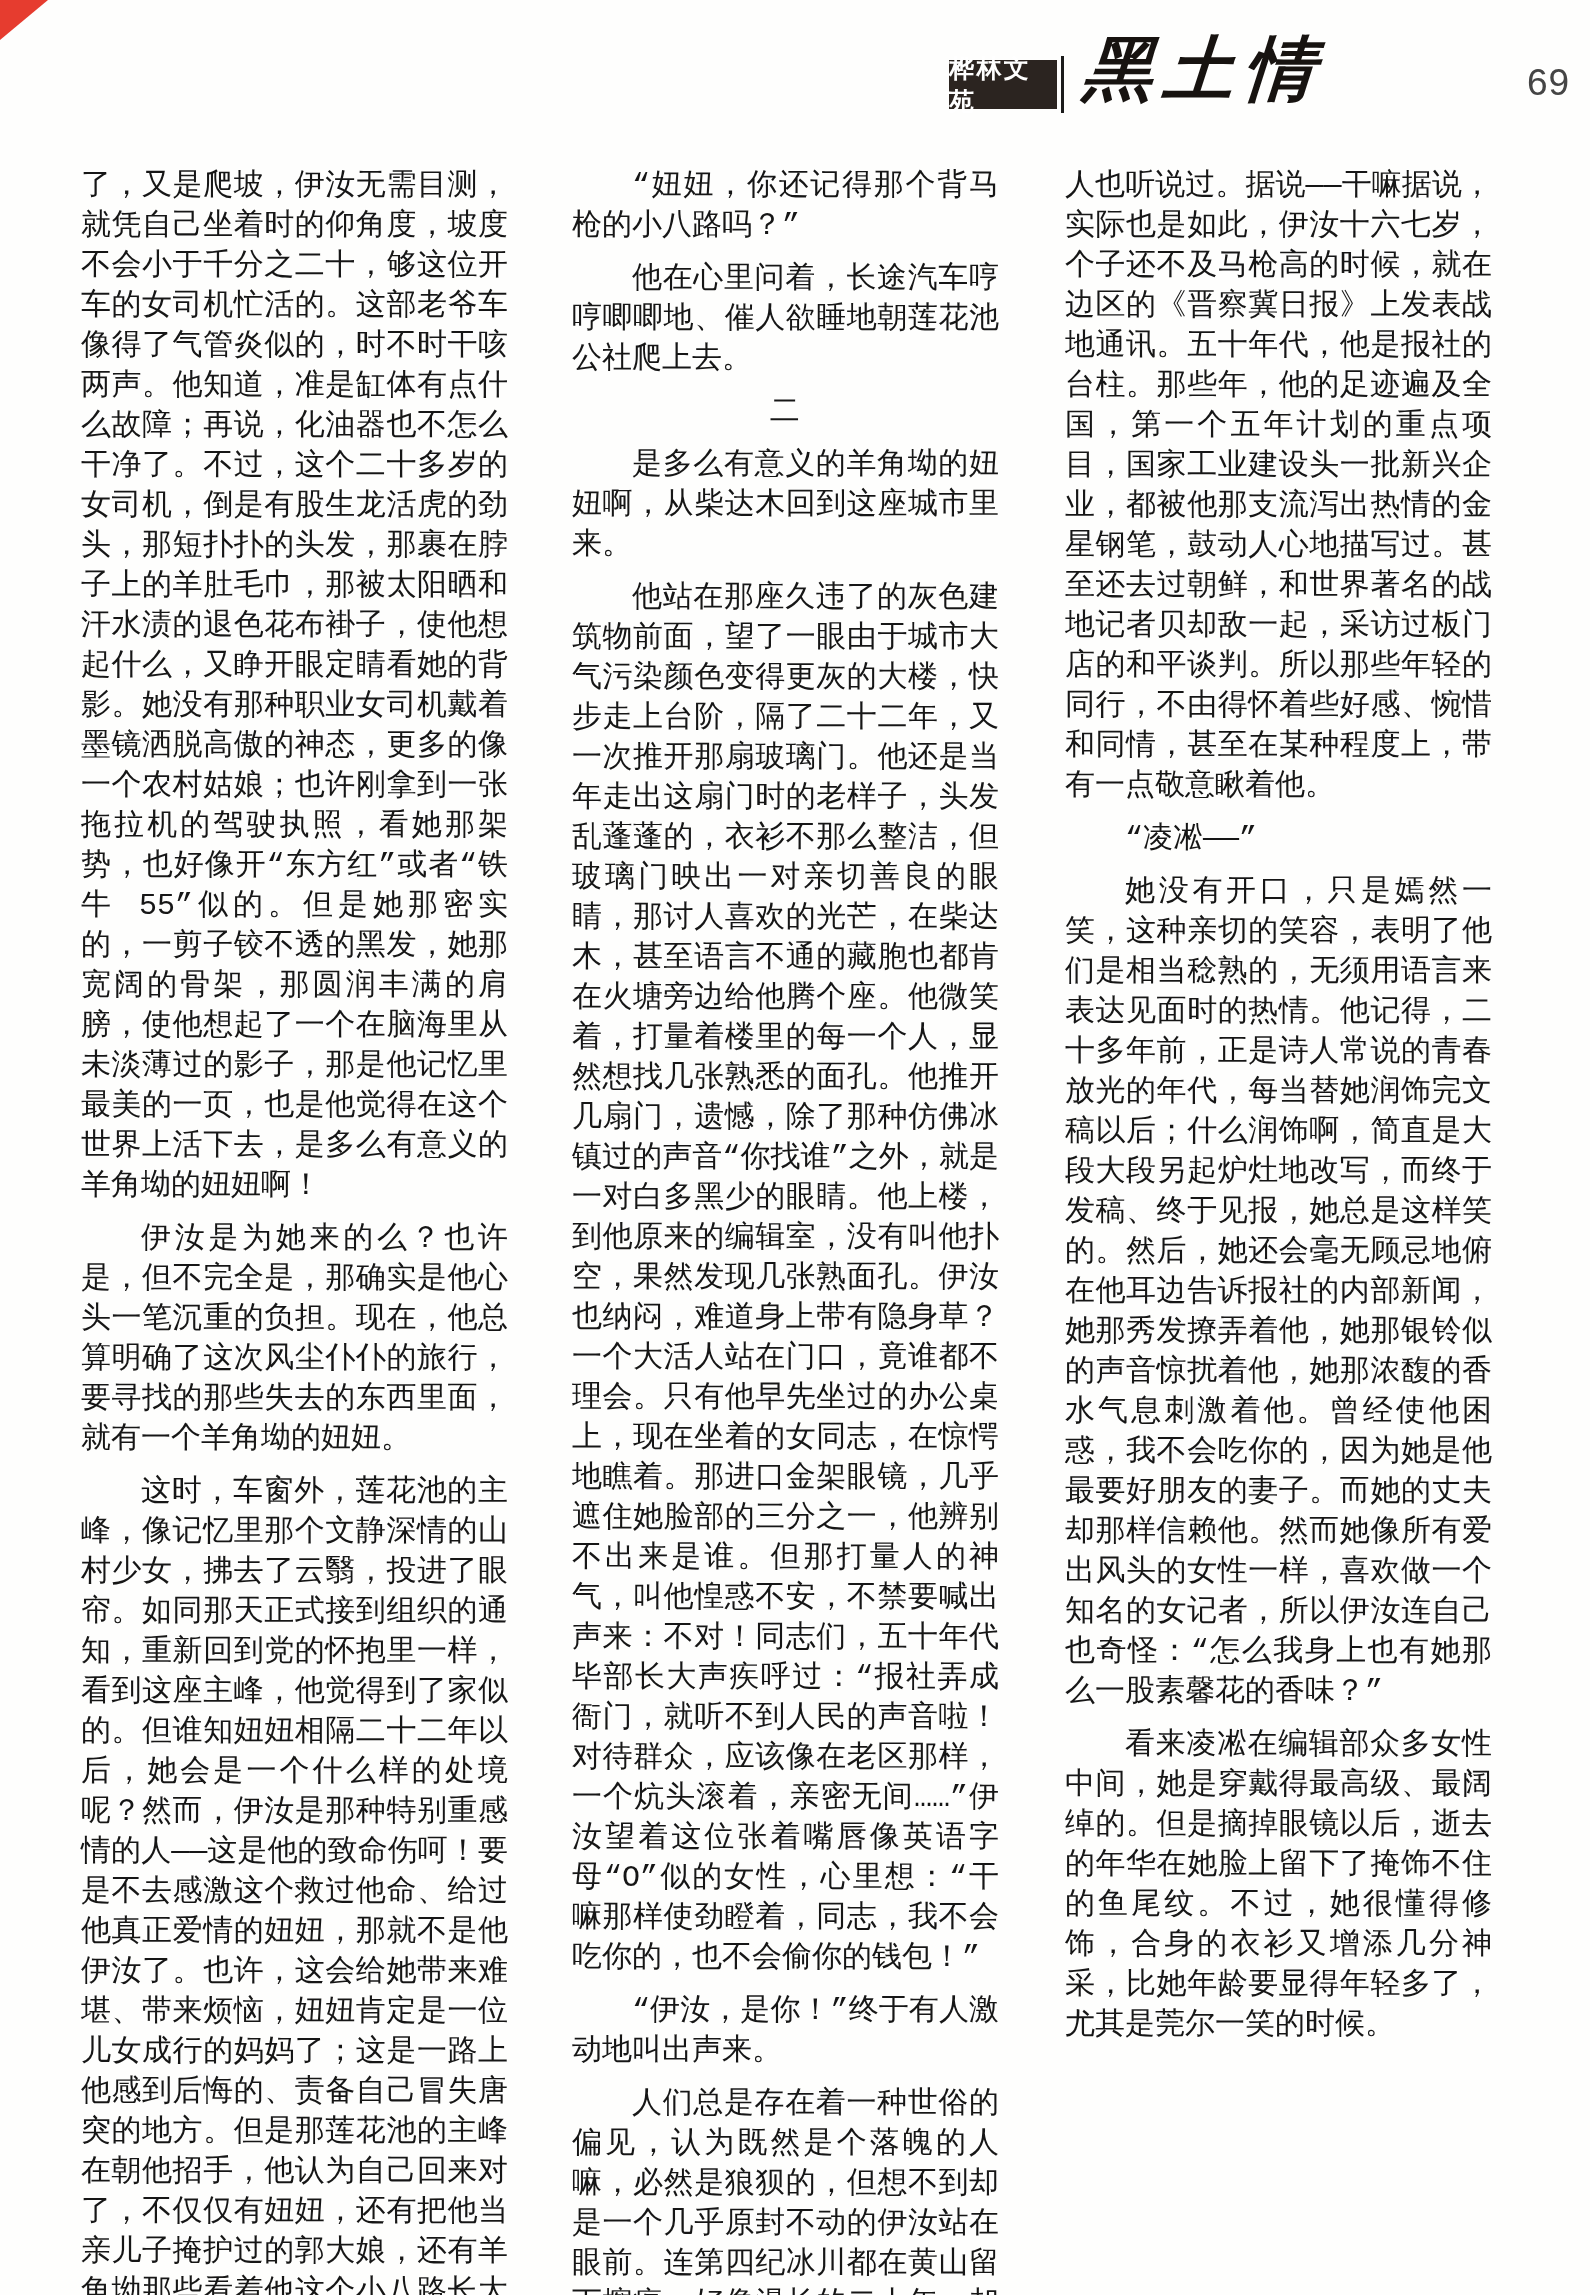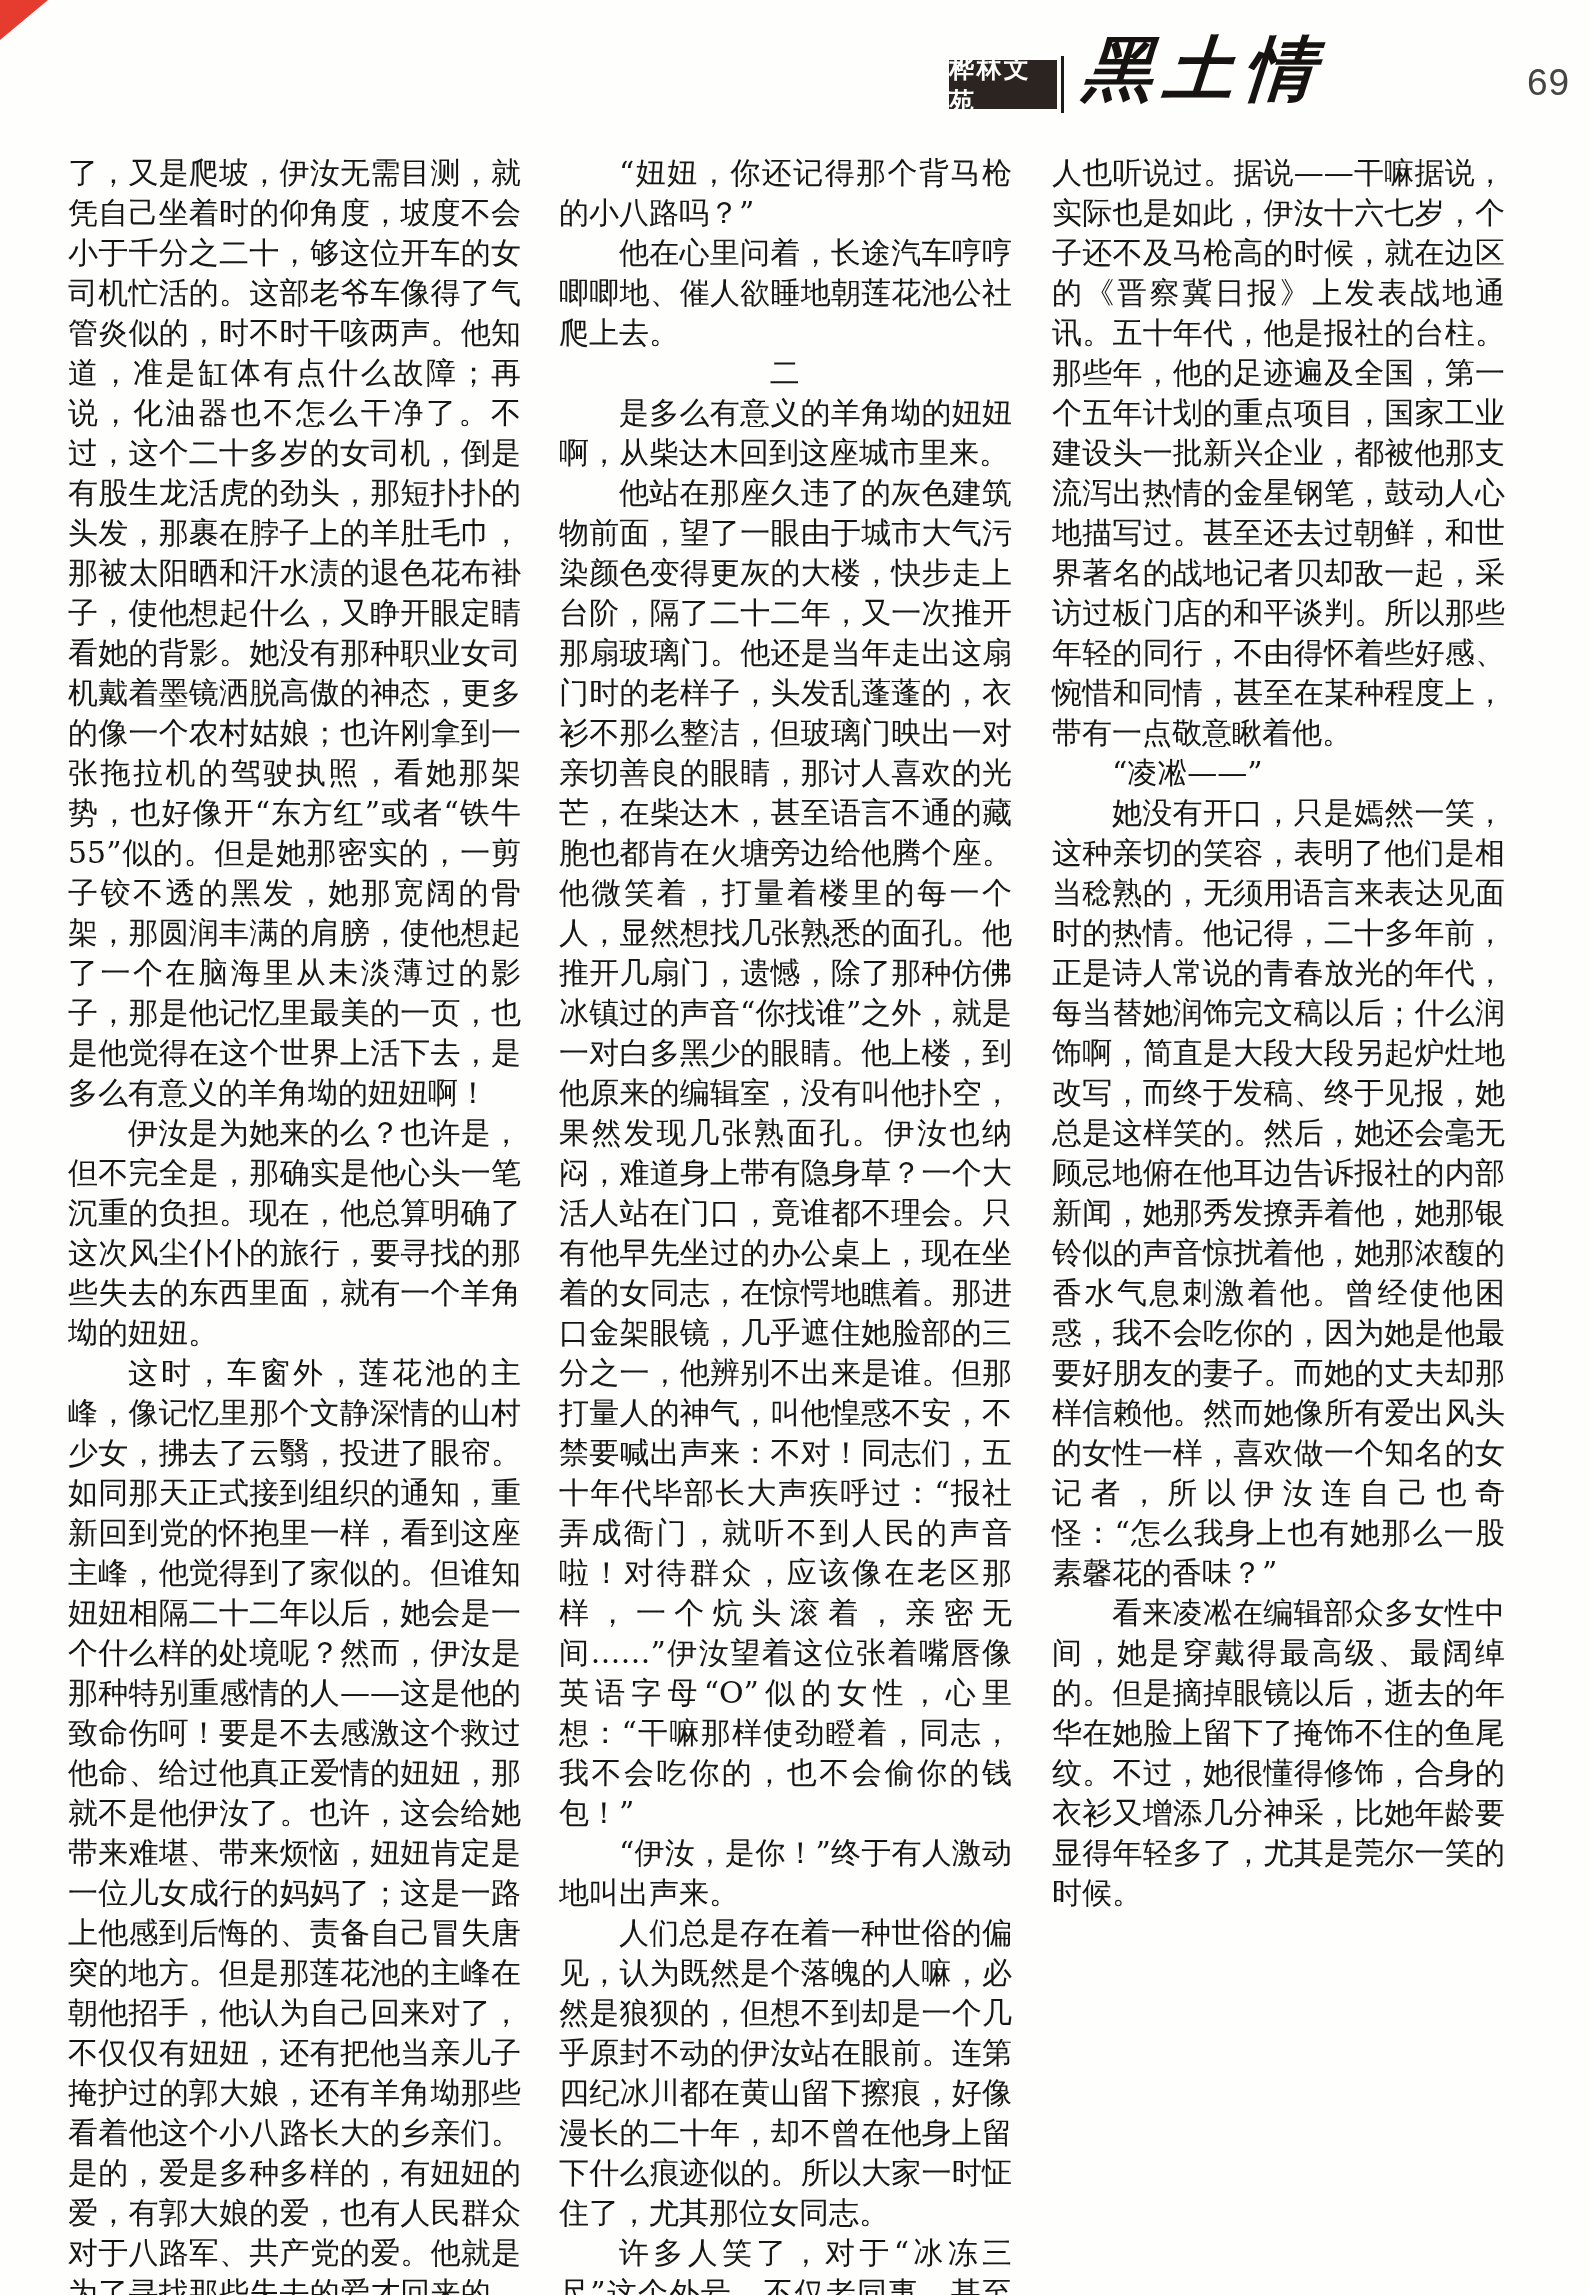--- a/index.html
+++ b/index.html
@@ -43,21 +43,21 @@
   
   .column {
     position:absolute; top:153px; width:453px;
     font-size:30px; line-height:40px;
     text-align:justify;
     color:#161616;
   }
   .col-1 { left:68px;  }
   .col-2 { left:559px; }
   .col-3 { left:1052px;}
-  .column p { margin:0; padding:0; }
+  .column p { margin:13px; padding:0;font-family:Liberation Mono, monospace; }
   .column p.indent { text-indent:2em; }
   .column p.heading {
     text-align:center; text-indent:0;
     letter-spacing:1.6px;
   }
 </style>
 </head>
 <body>
 
 <div class="page">

